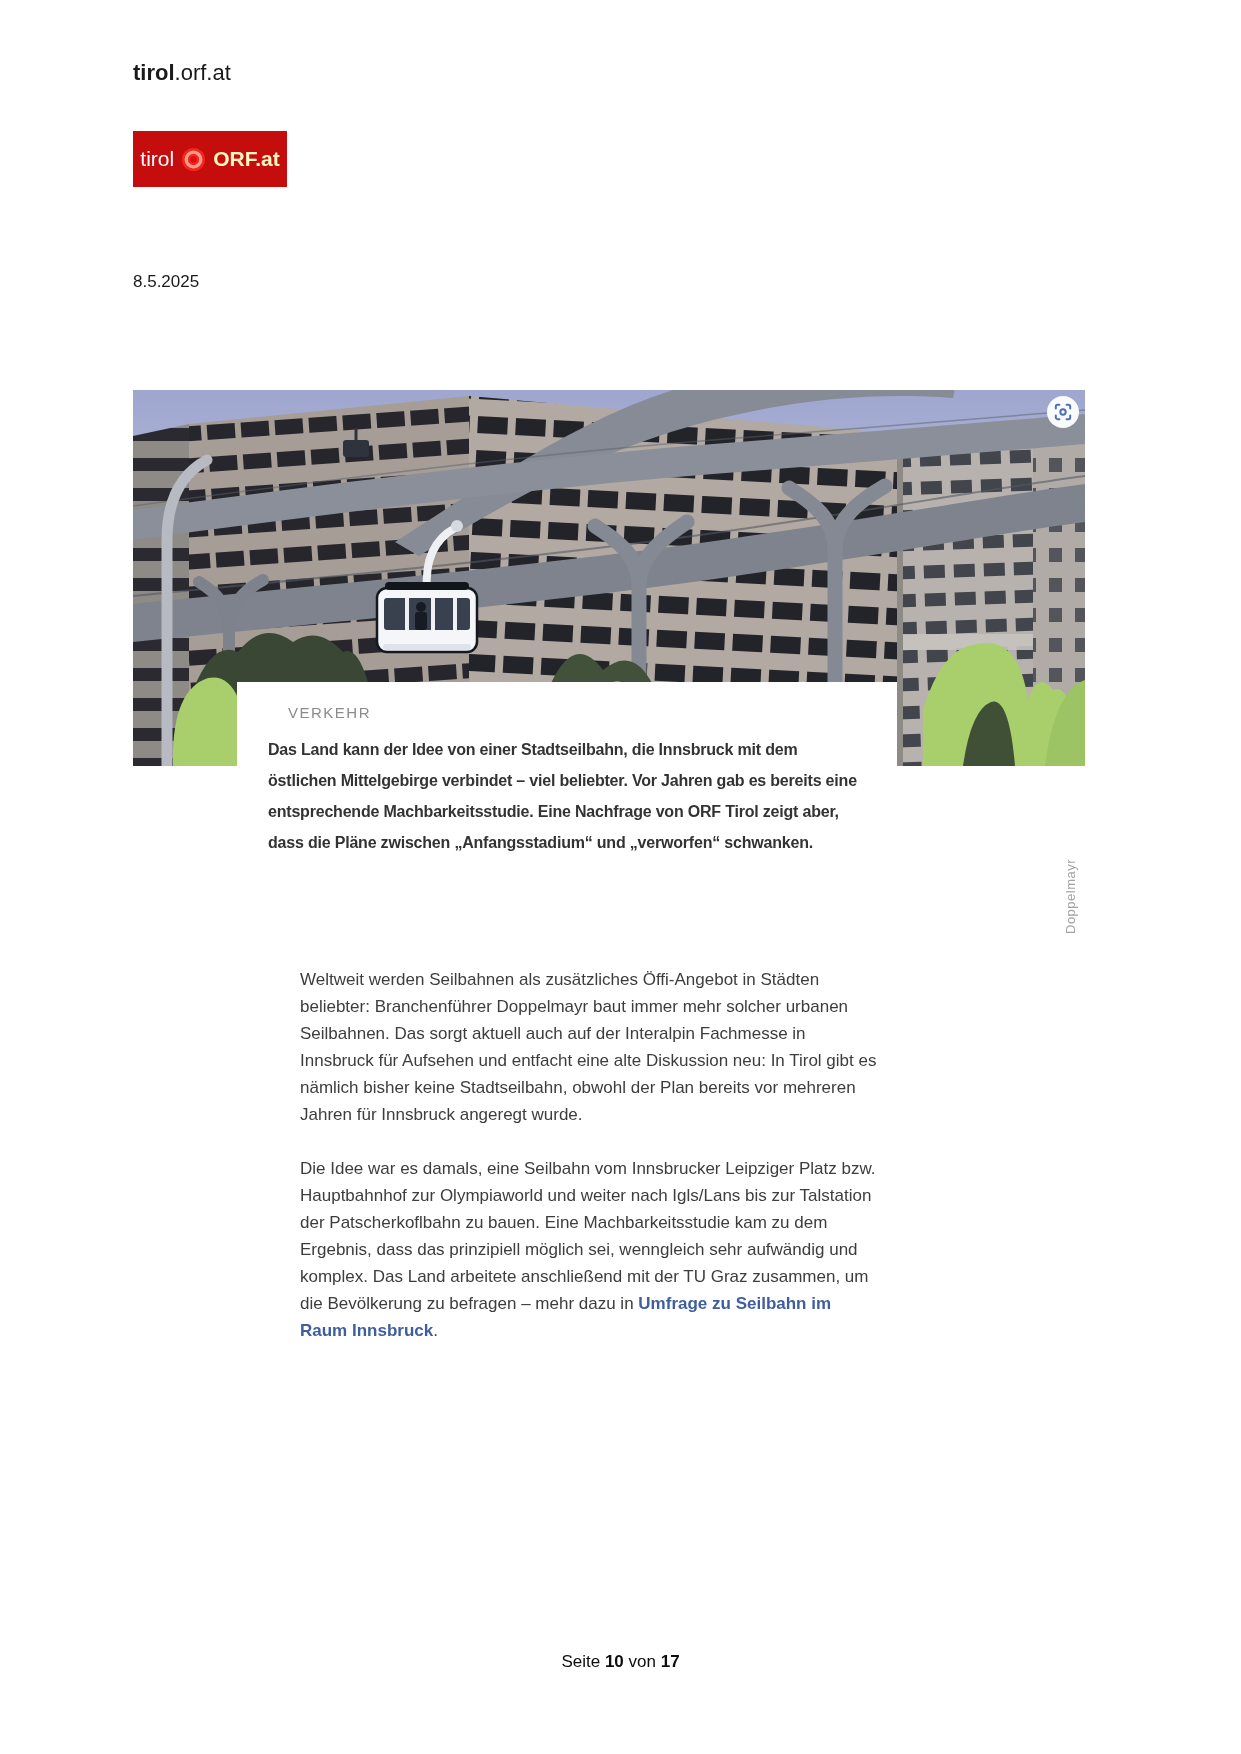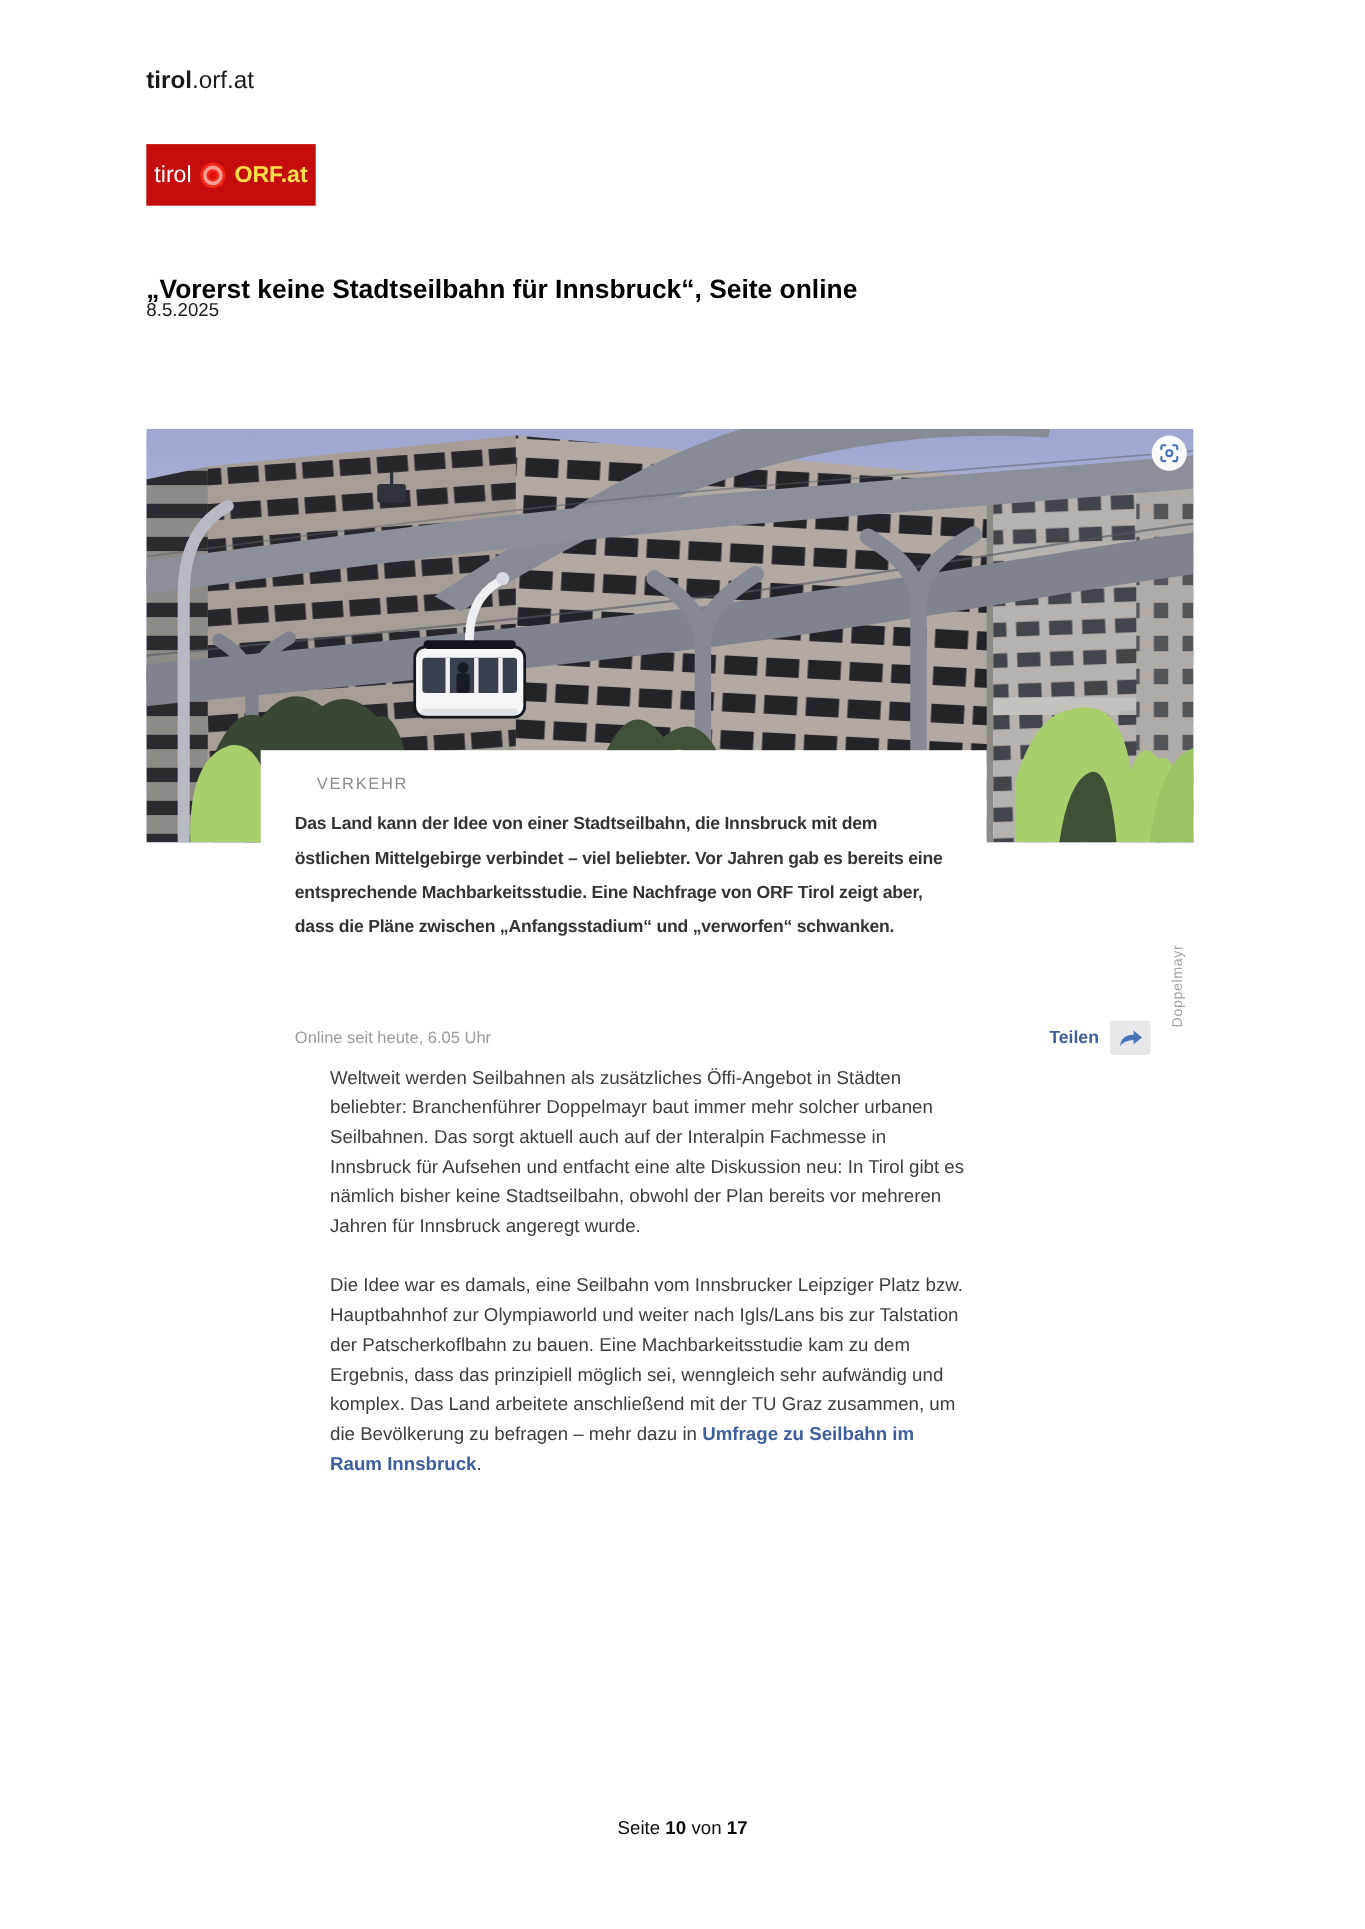--- a/index.html
+++ b/index.html
@@ -5,21 +5,21 @@
   html,body{margin:0;padding:0;background:#fff;}
   .page{position:relative;width:1241px;height:1754px;background:#fff;overflow:hidden;
         font-family:"Liberation Sans",sans-serif;color:#111;}
   .bold{font-weight:bold;}
 
   .site-url{position:absolute;left:133px;top:60px;font-size:22px;color:#1a1a1a;}
 
   .logo{position:absolute;left:133px;top:131px;width:154px;height:56px;background:#c60d0e;
         display:flex;align-items:center;justify-content:center;gap:7px;cursor:pointer;}
   .logo-tirol{color:#fff;font-size:21px;}
-  .logo-orf{color:#fde047;font-size:21px;font-weight:bold;}
+  .logo-orf{color:#fef9c3;font-size:21px;font-weight:bold;}
   .logo-target{width:25px;height:25px;}
 
   .doc-title{position:absolute;left:133px;top:250px;width:950px;font-size:24px;font-weight:bold;color:#000;}
   .doc-date{position:absolute;left:133px;top:272px;font-size:17px;color:#1a1a1a;}
 
   .photo{position:absolute;left:133px;top:390px;width:952px;height:376px;overflow:hidden;background:#cfd3e4;}
   .photo svg.illu{display:block;width:952px;height:376px;}
   .expand-btn{position:absolute;top:6px;right:6px;width:32px;height:32px;border-radius:50%;
               background:rgba(255,255,255,.95);display:flex;align-items:center;justify-content:center;cursor:pointer;}
   .expand-btn svg{width:18px;height:18px;}
@@ -59,21 +59,20 @@
   <div class="logo">
     <span class="logo-tirol">tirol</span>
     <svg class="logo-target" viewBox="0 0 26 26" aria-hidden="true">
       <circle cx="13" cy="13" r="12" fill="#f22718"></circle>
       <circle cx="13" cy="13" r="7.6" fill="none" stroke="#ff9d94" stroke-width="3.4"></circle>
       <circle cx="13" cy="13" r="3.4" fill="#e00d0d"></circle>
     </svg>
     <span class="logo-orf">ORF.at</span>
   </div>
 
-  <div class="doc-title">„Vorerst keine Stadtseilbahn für Innsbruck“, Seite online</div>
   <div class="doc-date">8.5.2025</div>
 
   <div class="photo">
     <svg class="illu" viewBox="0 0 952 376" preserveAspectRatio="none">
       <defs>
         <linearGradient id="sky" x1="0" y1="0" x2="0" y2="1">
           <stop offset="0" stop-color="#9fa6cf"></stop>
           <stop offset="0.7" stop-color="#c9cde2"></stop>
           <stop offset="1" stop-color="#e9ebf3"></stop>
         </linearGradient>
@@ -157,31 +156,20 @@
     </div>
   </div>
 
   <div class="credit">Doppelmayr</div>
 
   <div class="card">
     <div class="category">VERKEHR</div>
     <div class="lead">Das Land kann der Idee von einer Stadtseilbahn, die Innsbruck mit dem östlichen Mittelgebirge verbindet – viel beliebter. Vor Jahren gab es bereits eine entsprechende Machbarkeitsstudie. Eine Nachfrage von ORF Tirol zeigt aber, dass die Pläne zwischen „Anfangsstadium“ und „verworfen“ schwanken.</div>
   </div>
 
-  <div class="meta-row">
-    <span class="meta">Online seit heute, 6.05 Uhr</span>
-    <span class="share">
-      <span class="share-label">Teilen</span>
-      <span class="share-btn">
-        <svg viewBox="0 0 26 20" aria-hidden="true">
-          <path d="M16,2 L25,9.5 L16,17 L16,12.5 C8,12.5 4,15 1.5,19 C2.5,11 7,6.8 16,6.8 Z" fill="#4a72b8"></path>
-        </svg>
-      </span>
-    </span>
-  </div>
 
   <div class="body-col">
     <p class="para">Weltweit werden Seilbahnen als zusätzliches Öffi-Angebot in Städten beliebter: Branchenführer Doppelmayr baut immer mehr solcher urbanen Seilbahnen. Das sorgt aktuell auch auf der Interalpin Fachmesse in Innsbruck für Aufsehen und entfacht eine alte Diskussion neu: In Tirol gibt es nämlich bisher keine Stadtseilbahn, obwohl der Plan bereits vor mehreren Jahren für Innsbruck angeregt wurde.</p>
     <p class="para"><span>Die Idee war es damals, eine Seilbahn vom Innsbrucker Leipziger Platz bzw. Hauptbahnhof zur Olympiaworld und weiter nach Igls/Lans bis zur Talstation der Patscherkoflbahn zu bauen. Eine Machbarkeitsstudie kam zu dem Ergebnis, dass das prinzipiell möglich sei, wenngleich sehr aufwändig und komplex. Das Land arbeitete anschließend mit der TU Graz zusammen, um die Bevölkerung zu befragen – mehr dazu in</span>
       <a href="#" class="body-link">Umfrage zu Seilbahn im Raum Innsbruck</a><span>.</span></p>
   </div>
 
   <div class="footer">
     <span>Seite</span>
     <span class="bold">10</span>

